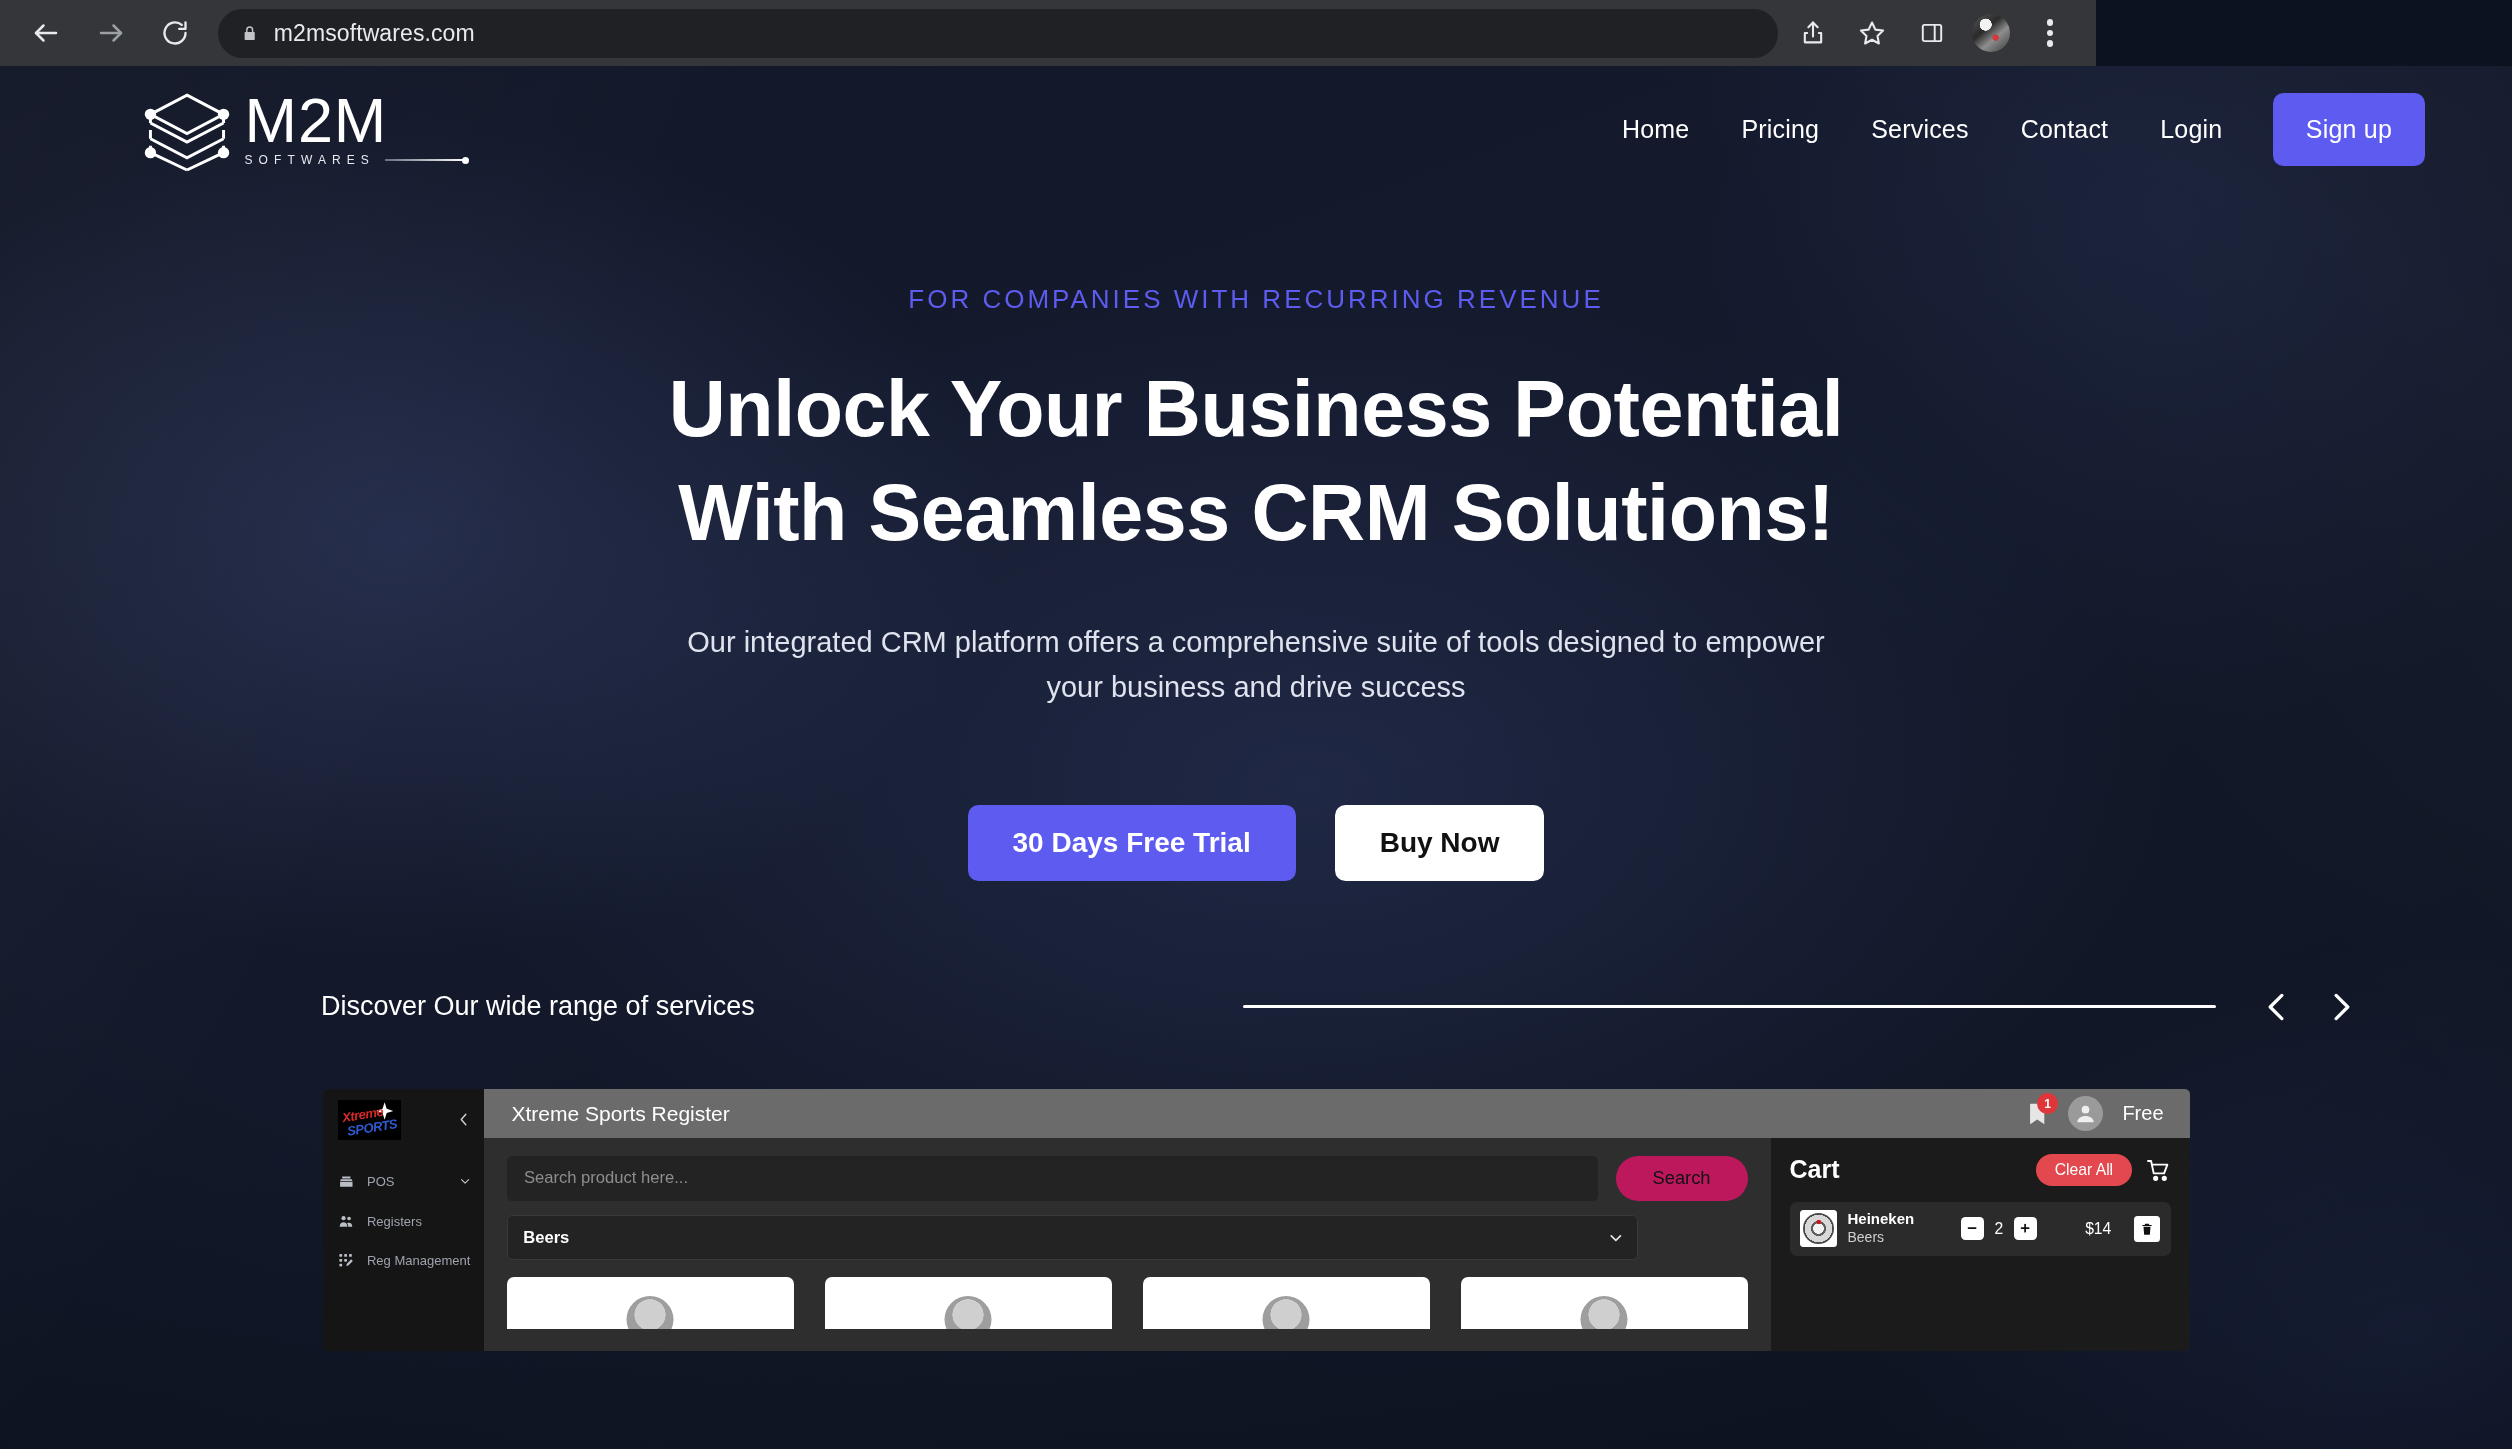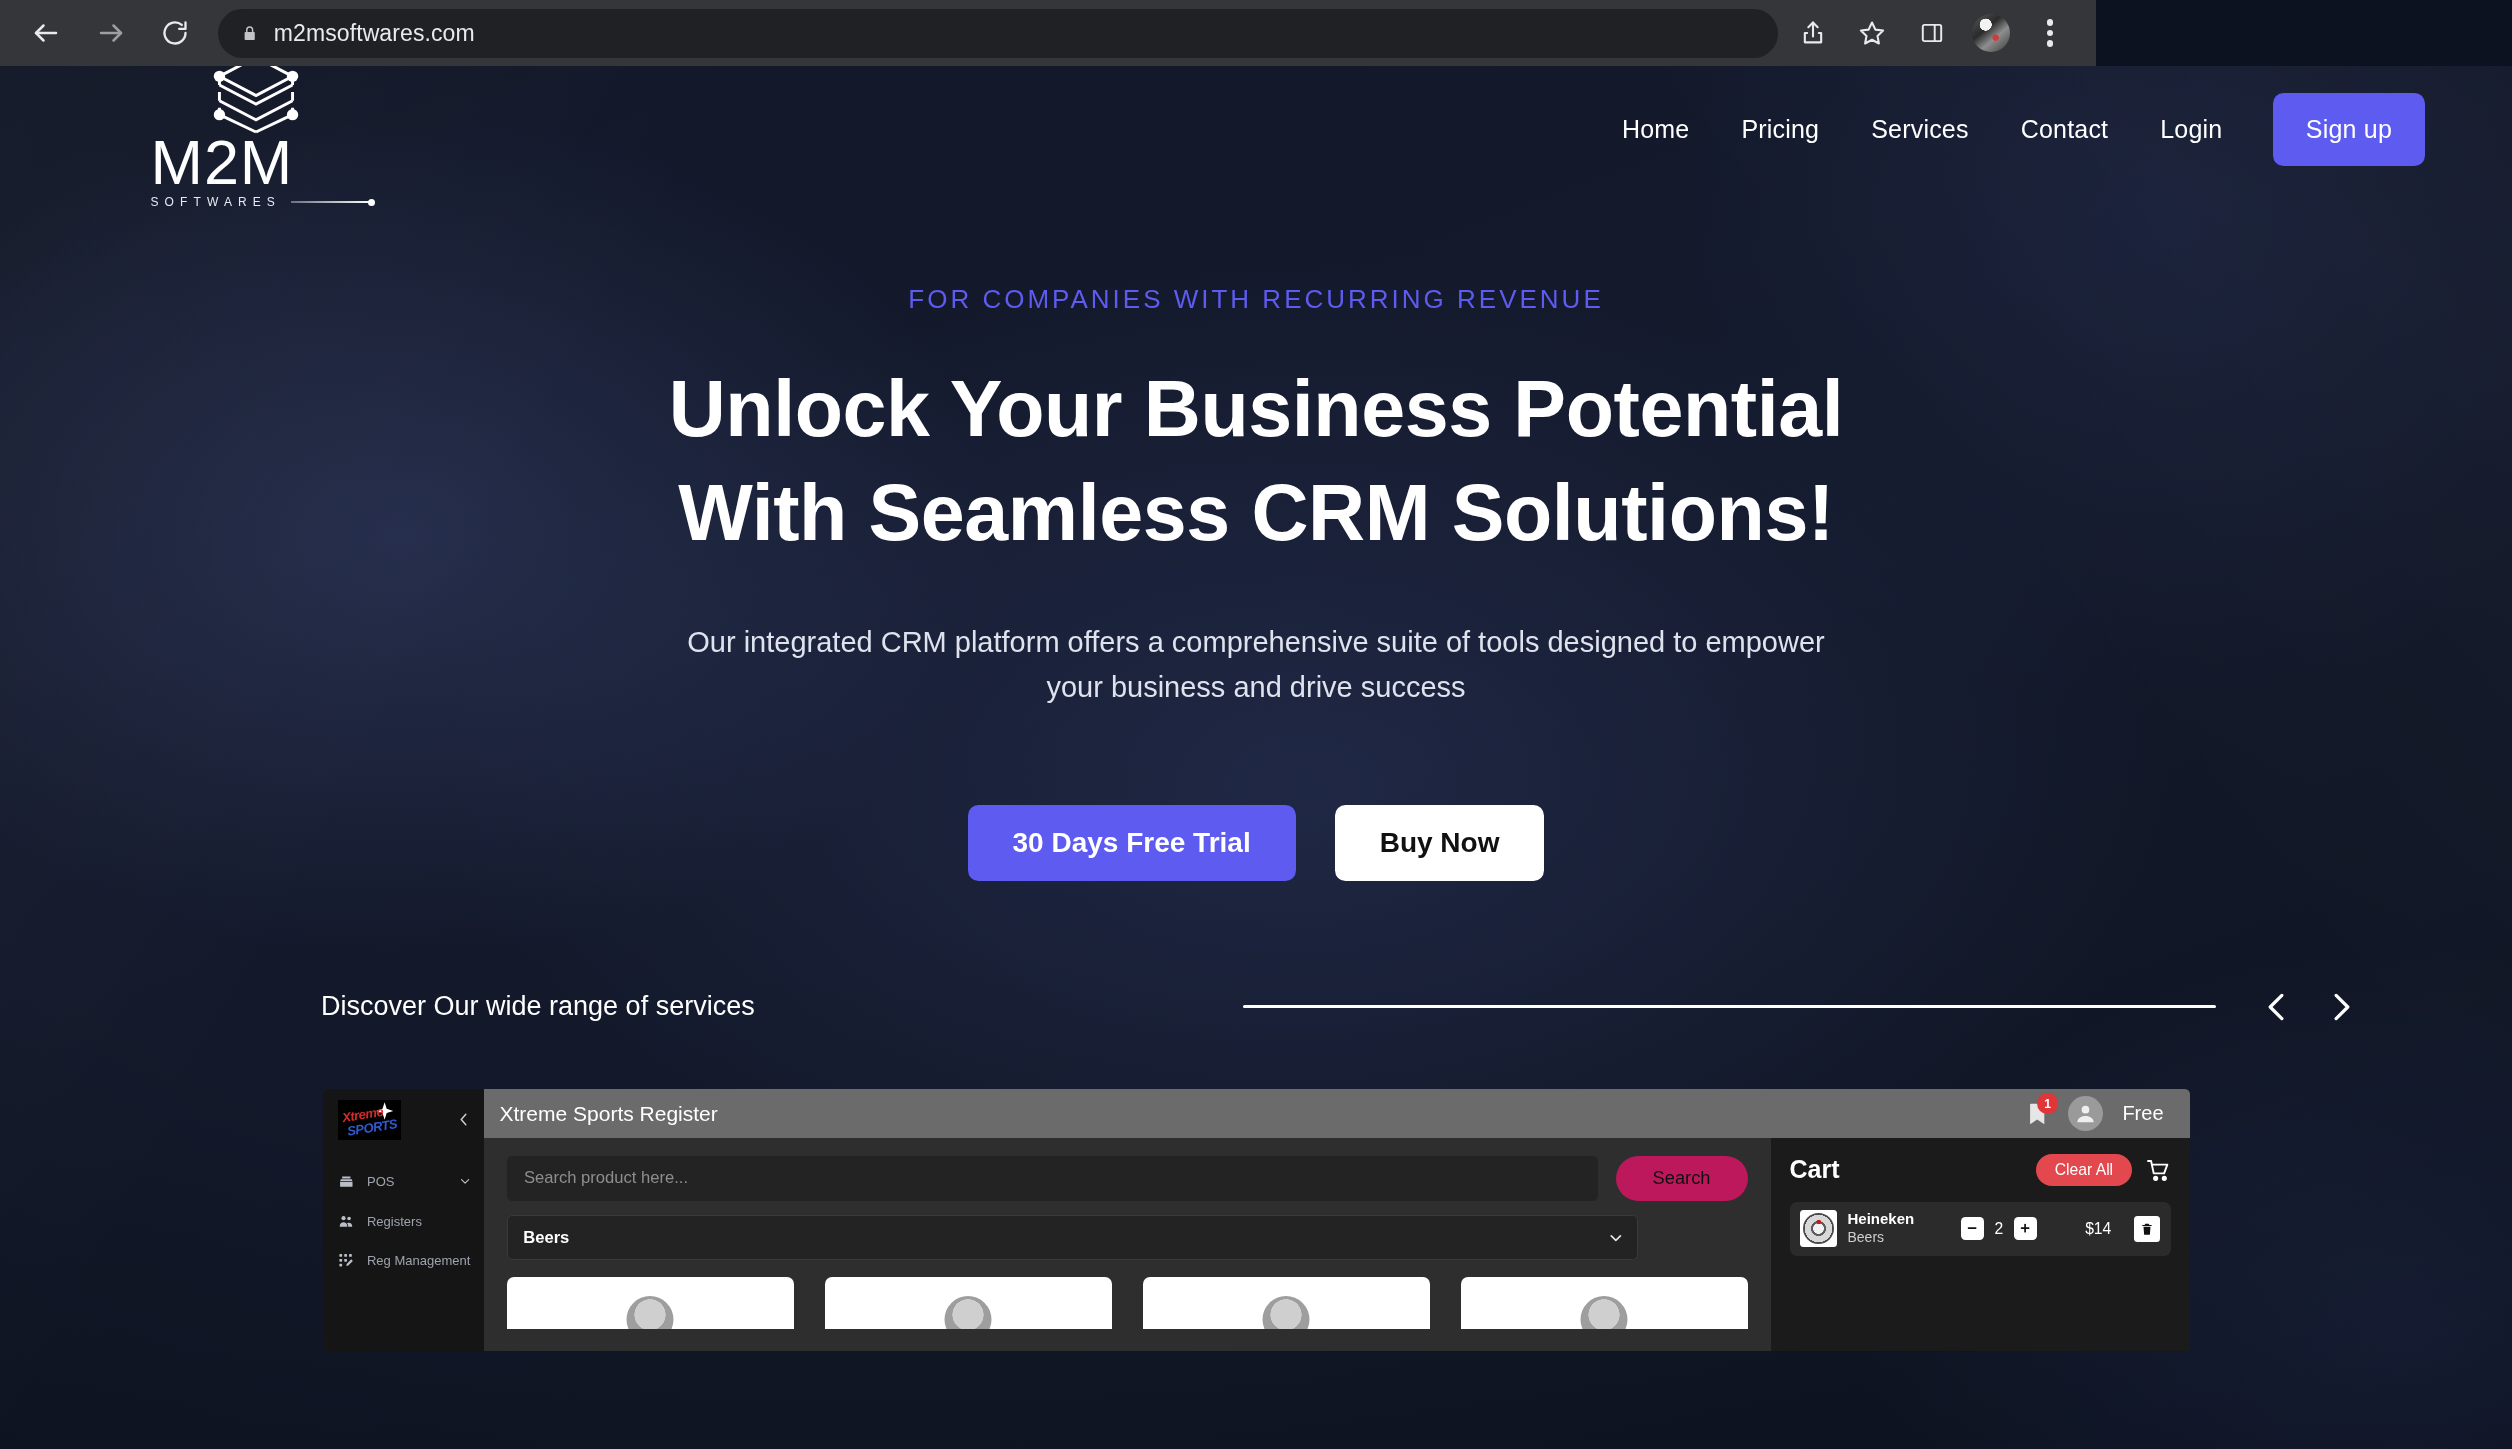--- a/index.html
+++ b/index.html
@@ -71,21 +71,21 @@
     background:radial-gradient(130% 110% at 50% 42%, rgba(0,0,0,0) 42%, rgba(3,6,14,.62) 100%);
     pointer-events:none;
   }
 
   
   .site-header{
     position:relative; z-index:3;
     height:127px; padding:0 87px 0 140px;
     display:flex; align-items:center; justify-content:space-between;
   }
-  .logo{ display:flex; align-items:center; gap:0px;flex-direction:column; }
+  .logo{ display:flex; align-items:center; gap:0px; }
 
   .site-nav{ display:flex; align-items:center; gap:0; }
   .nav-link{
     color:#ffffff; font-size:25px; padding:0 26px; white-space:nowrap;
     text-decoration:none; letter-spacing:0.2px;
   }
   .signup-btn{
     margin-left:24.4px; background:#5d5bf0; color:#fff;
     font-size:25px; padding:22px 33px; border-radius:10.5px; border:none;
     font-family:inherit; letter-spacing:0.2px; cursor:pointer; white-space:nowrap;
@@ -156,21 +156,21 @@
     display:flex; align-items:center; gap:12.2px; padding:0 12.2px 0 15.7px;
     height:31px; color:#9ea3ad; font-size:13px; white-space:nowrap;
   }
   .sb-item .sb-ic{ width:16.6px;height:16.6px;flex:none;color:#b9bec7; display:flex;align-items:center;}
   .sb-item .sb-label{ flex:1; }
   .sb-chev{ color:#b9bec7; display:flex; }
 
   .app-main{ flex:1; display:flex; flex-direction:column; min-width:0; }
   .app-topbar{
     height:49px; background:#6b6b6b; display:flex; align-items:center;
-    padding:0 26px 0 16px; justify-content:space-between;
+    padding:0 26px 0 28px; justify-content:space-between;
   }
   .app-title{ color:#fff; font-size:21px; font-weight:400; }
   .app-topright{ display:flex; align-items:center; gap:19px; }
   .bookmark-wrap{ position:relative; width:24.4px; height:30px; color:#e6e6e6; }
   .bk-badge{
     position:absolute; top:-5.2px; right:-8.7px; background:#e0363a; color:#fff;
     width:21px;height:21px;border-radius:50%; font-size:12.2px; font-weight:700;
     display:flex;align-items:center;justify-content:center;
   }
   .user-av{

